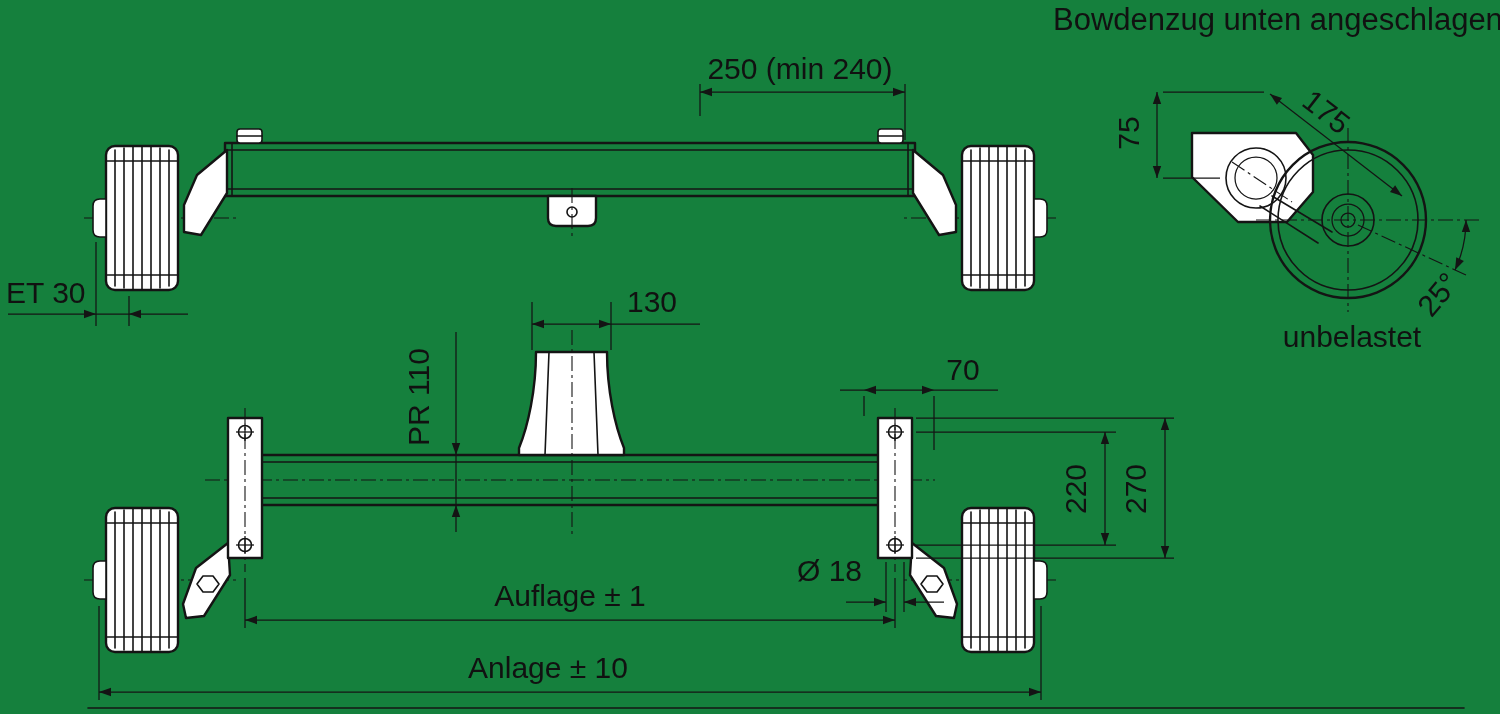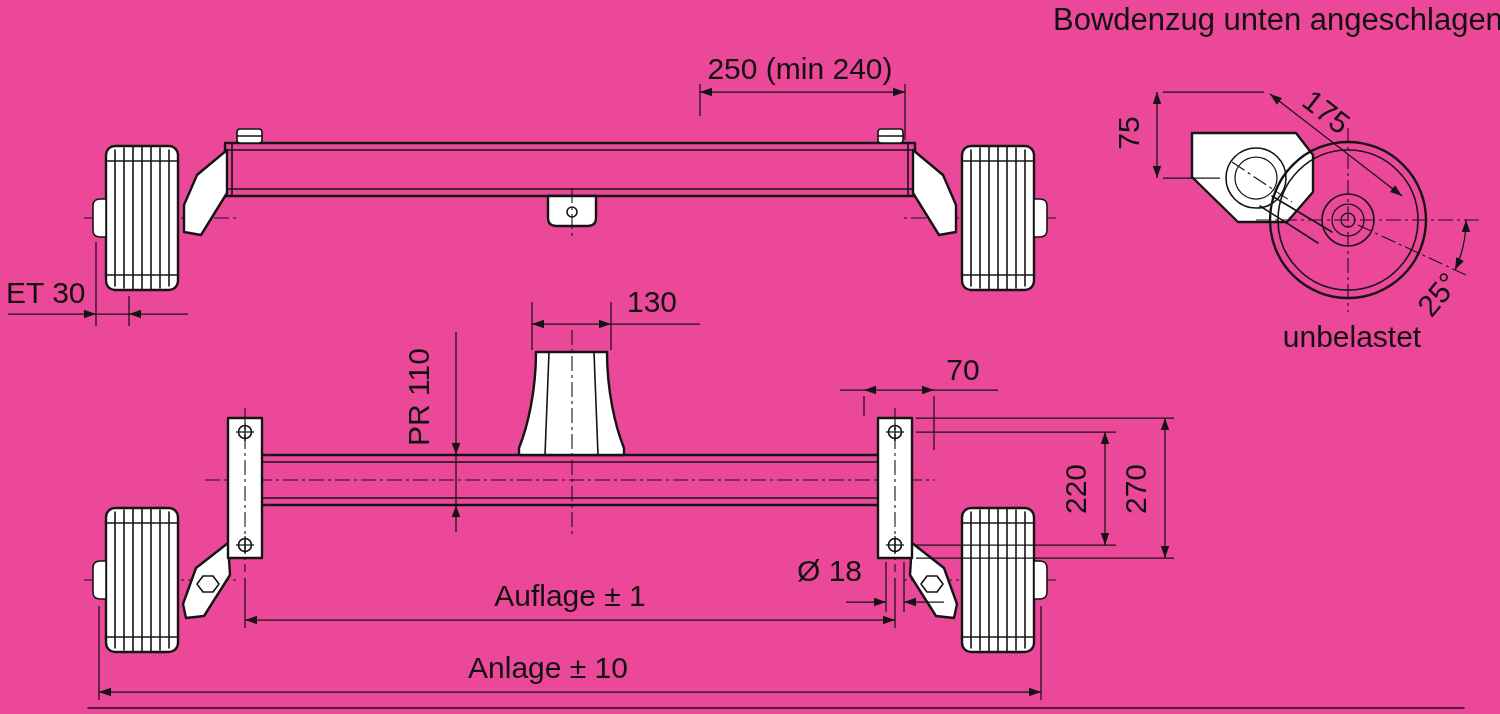--- a/index.html
+++ b/index.html
@@ -1,16 +1,16 @@
 <!DOCTYPE html>
 <html><head>
 <meta charset="utf-8">
 <style>
   html,body{margin:0;padding:0;background:#fff;}
-  .wrap{width:1500px;height:714px;position:relative;background:#ec4899;overflow:hidden;}
+  .wrap{width:1500px;height:714px;position:relative;background:#15803d;overflow:hidden;}
   svg{display:block;}
   .o {fill:none;stroke:#141414;stroke-width:2.4;stroke-linejoin:round;stroke-linecap:round;}
   .of{fill:#ffffff;stroke:#141414;stroke-width:2.4;stroke-linejoin:round;}
   .t {fill:none;stroke:#141414;stroke-width:1.6;stroke-linecap:round;}
   .tf{fill:#ffffff;stroke:#141414;stroke-width:1.6;stroke-linejoin:round;}
   .d {fill:none;stroke:#141414;stroke-width:1.25;}
   .cl{fill:none;stroke:#141414;stroke-width:1.1;stroke-dasharray:15 4 3 4;}
   .ar{fill:#141414;stroke:none;}
   text{font-family:"Liberation Sans","DejaVu Sans",sans-serif;font-size:30px;fill:#111;}
   .title{font-size:31px;}

